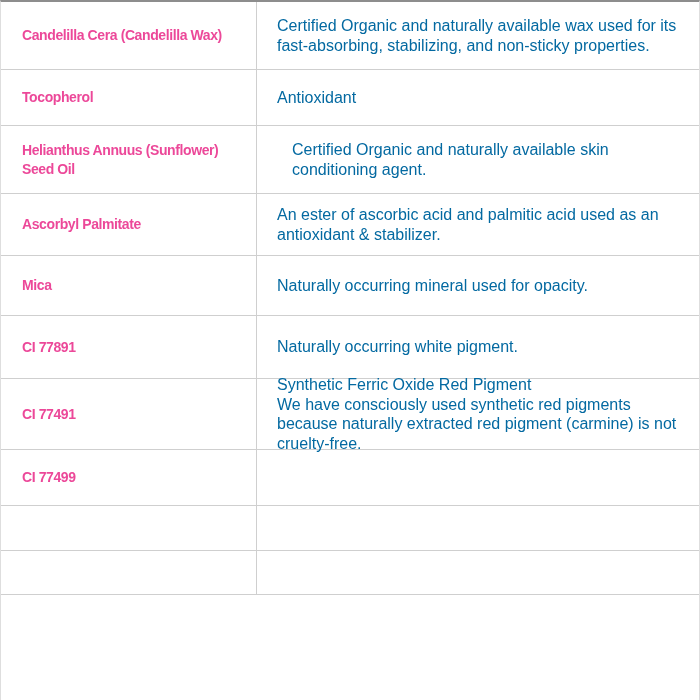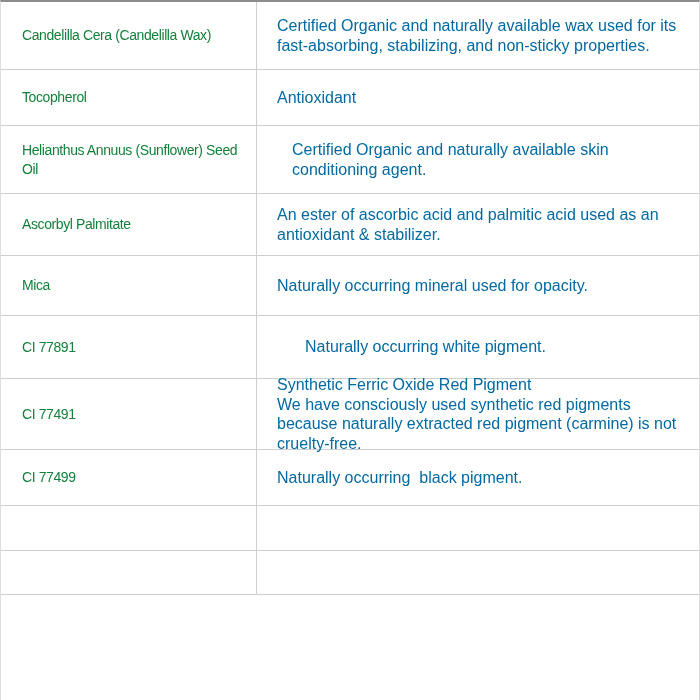--- a/index.html
+++ b/index.html
@@ -50,39 +50,39 @@
     width: 256px;
     flex: 0 0 256px;
     border-right: 1px solid #cfcfcf;
     padding: 4px 4px 4px 21px;
   }
   .cell.right {
     flex: 1 1 auto;
     padding: 4px 16px 4px 20px;
   }
   .ing {
-    color: #15803d;
-    font-weight: normal;
+    color: #ec4899;
+    font-weight: bold;
     font-size: 14px;
     line-height: 19px;
     letter-spacing: -0.4px;
   }
   .desc {
     color: #0369a1;
     font-size: 16px;
     line-height: 19.5px;
     white-space: pre-wrap;
   }
   
   .r0  { height: 68px; }
   .r1  { height: 56px; }
   .r2  { height: 68px; gap: 15px; }
   .r3  { height: 62px; }
   .r4  { height: 60px; text-align: center; }
-  .r5  { height: 63px; gap: 28px; }
+  .r5  { height: 63px; }
   .r6  { height: 60px; }
   .r7  { height: 71px; }
   .r8  { height: 56px; }
   .r9  { height: 45px; }
   .r10 { height: 44px; }
 </style>
 </head>
 <body>
 
 <div class="sheet">
@@ -150,23 +150,20 @@
     <div class="cell right">
       <span class="desc">Synthetic Ferric Oxide Red Pigment
 We have consciously used synthetic red pigments because naturally extracted red pigment (carmine) is not cruelty-free.</span>
     </div>
   </div>
 
   <div class="row r8">
     <div class="cell left">
       <span class="ing">CI 77499</span>
     </div>
-    <div class="cell right">
-      <span class="desc">Naturally occurring  black pigment.</span>
-    </div>
   </div>
 
   <div class="row r9">
     <div class="cell left">
       <span class="ing"></span>
     </div>
     <div class="cell right">
       <span class="desc"></span>
     </div>
   </div>

